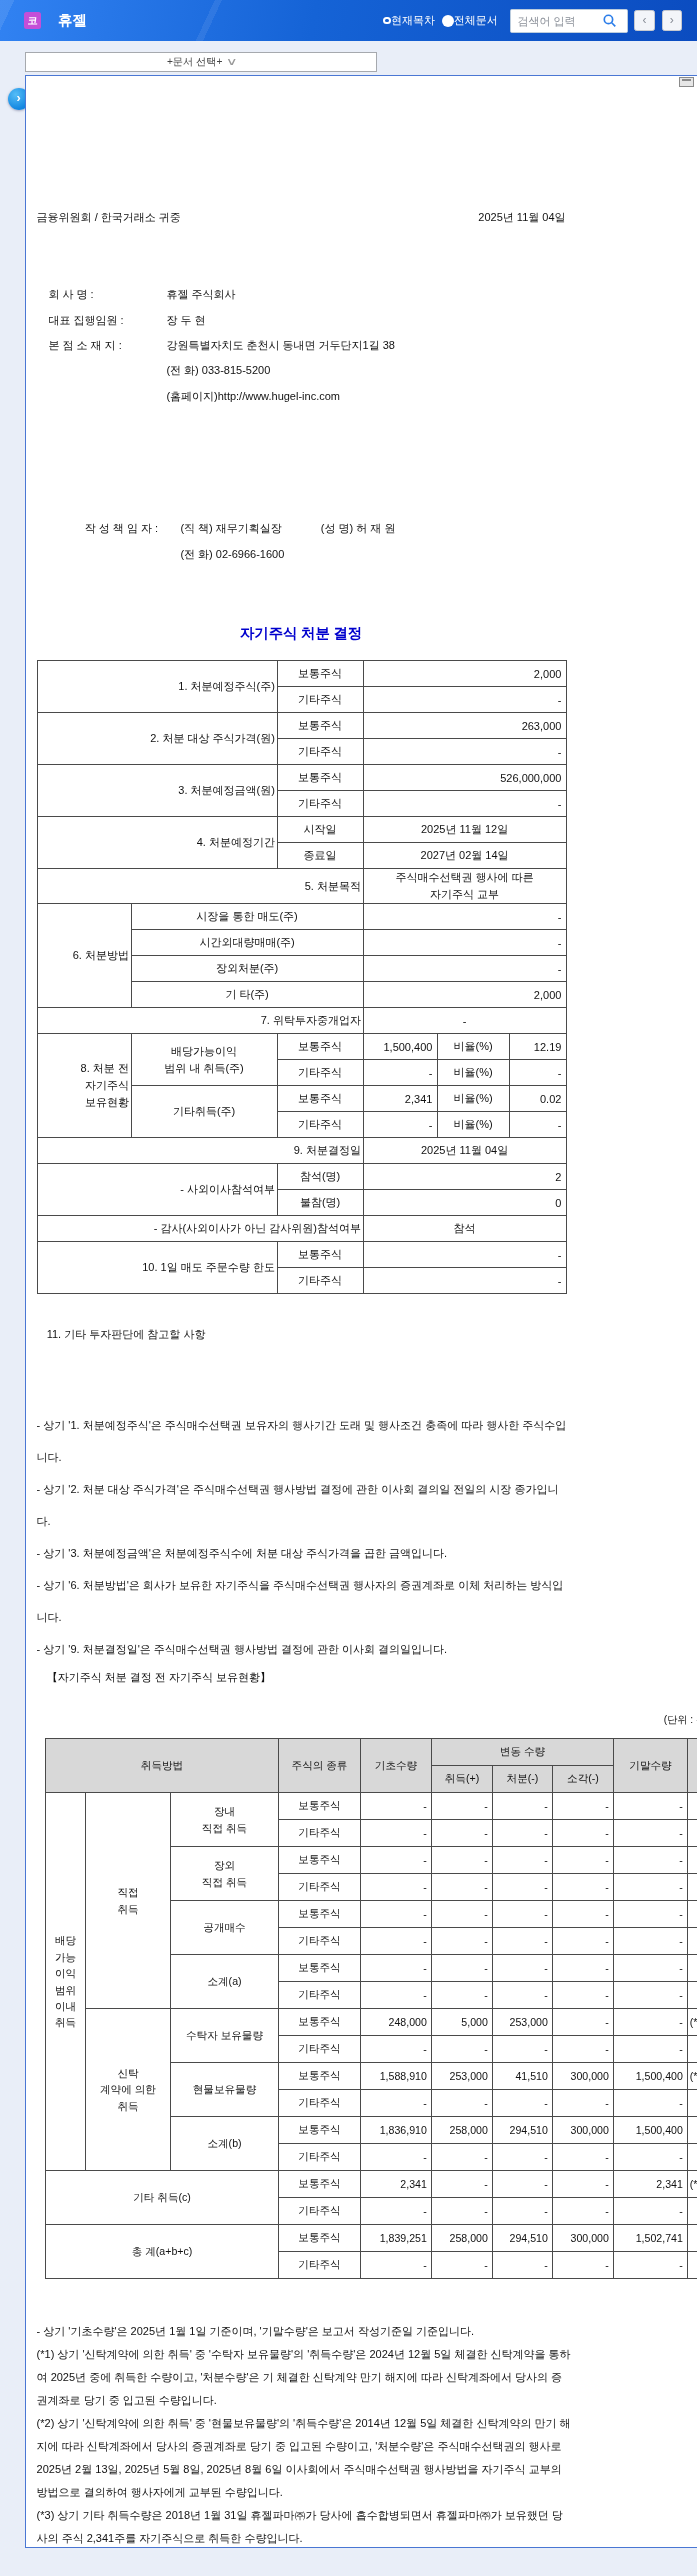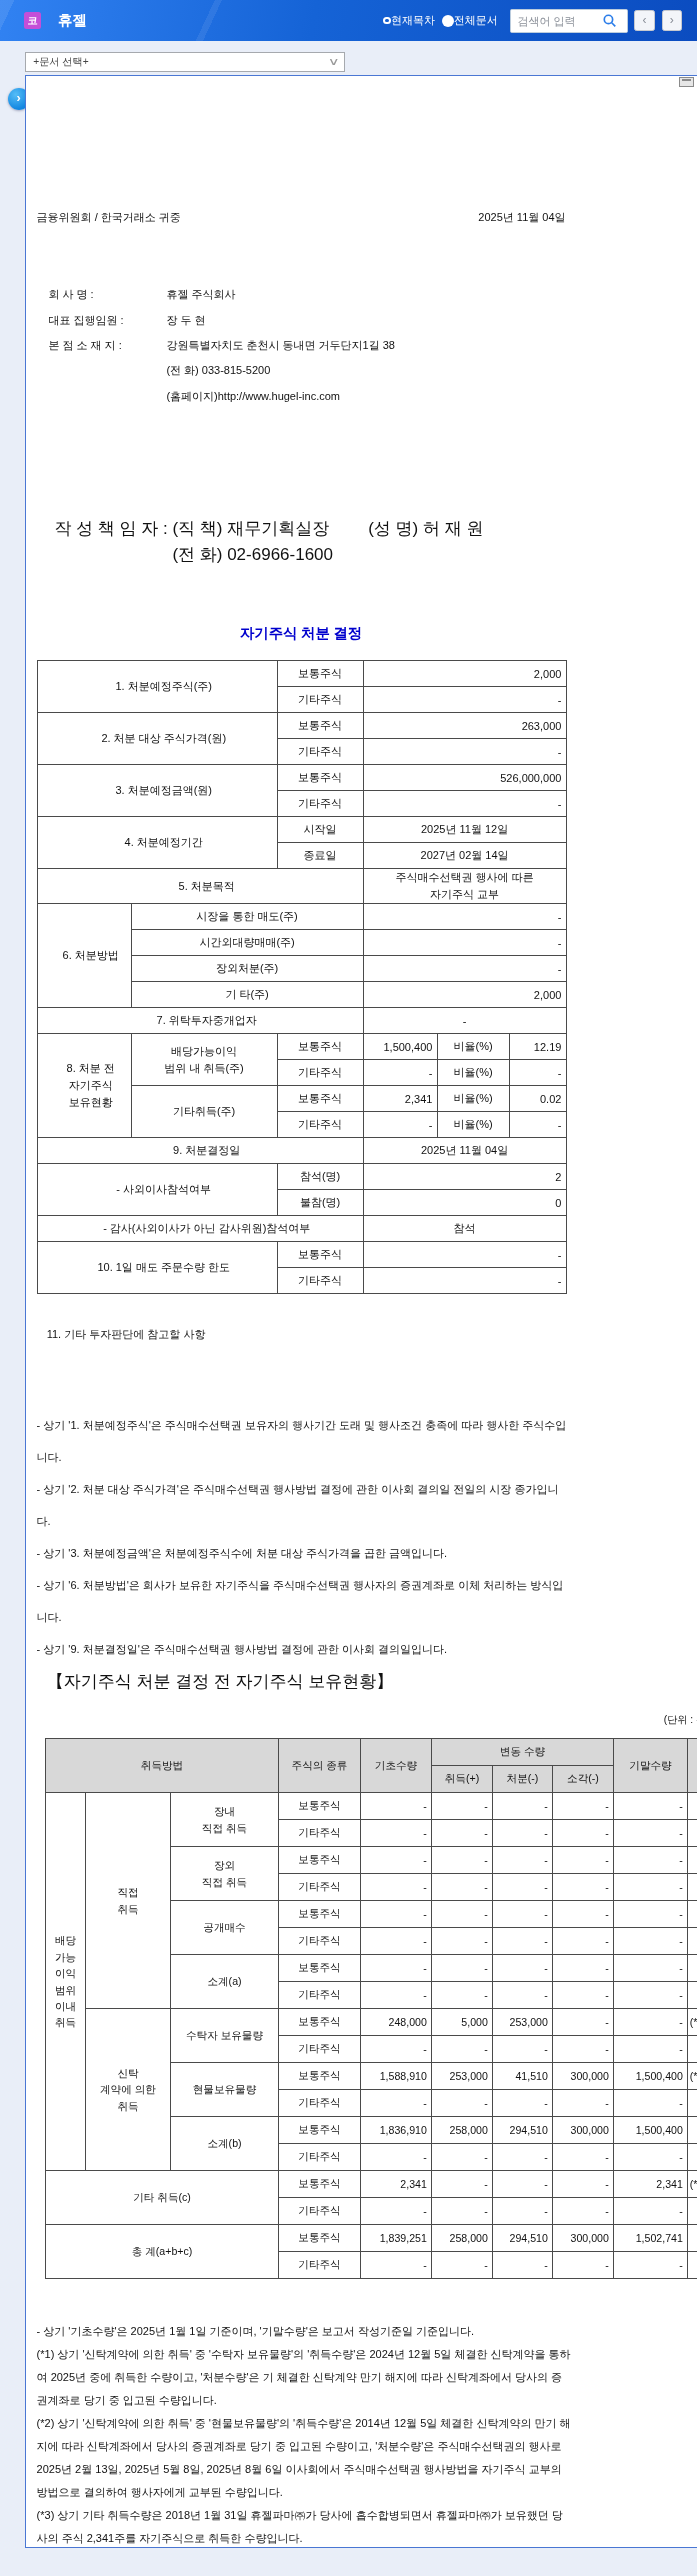--- a/index.html
+++ b/index.html
@@ -37,23 +37,23 @@
     font-family:"Liberation Sans", sans-serif;
   }
   .search-box input::placeholder { color:#8a8f98; }
   .mag { width:15.2px; height:15.2px; flex:0 0 auto; }
   .nav-btn {
     width:20.3px; height:20.3px; background:#f3f5f9; border:0.8px solid #c6c9cf; border-radius:2.5px;
     color:#8a8f98; font-size:12px; line-height:18.6px; text-align:center; cursor:pointer;
   }
   
   .doc-select {
-    position:absolute; left:25.4px; top:52px; width:320px; height:19.5px;
+    position:absolute; left:25.4px; top:52px; width:352px; height:19.5px;
     background:#fff; border:0.8px solid #a6a9ae; font-size:10.2px; color:#444;
-    display:flex; align-items:center; justify-content:space-between; padding:0 6.8px; cursor:pointer;gap:6px;
+    display:flex; align-items:center; justify-content:center; padding:0 6.8px; cursor:pointer;gap:6px;
   }
   .chev-down { color:#999; font-size:10.2px; transform:scaleX(1.6); }
   .panel-toggle {
     position:absolute; left:7.6px; top:88px; width:22px; height:22px; border-radius:50%;
     background:radial-gradient(circle at 35% 30%, #55bdf7, #1286e0 70%);
     color:#fff; font-size:12.7px; font-weight:bold; text-align:center; line-height:21px;
     box-shadow:0 0.8px 2.5px rgba(0,0,60,.35); cursor:pointer;
   }
   
   .panel {
@@ -64,44 +64,44 @@
     position:absolute; top:0.8px; right:3.4px; width:15.2px; height:10.2px;
     background:#e6e6e6; border:0.8px solid #8a8a8a; cursor:pointer;
   }
   .corner-widget::after { content:""; display:block; margin:1.7px 2.5px; height:1.7px; background:#8a8a8a; }
   .doc-title {
     position:absolute; left:10.2px; top:37px; width:508px; text-align:center;
     font-family:"Liberation Serif", serif; font-weight:bold; font-size:17px; color:#0000cd;
   }
   .addr-row { position:absolute; left:10.2px; top:134px; width:529px; display:flex; justify-content:space-between; font-size:11px; }
   .company { position:absolute; left:22px; top:206px; width:592px; font-size:11px; }
-  .writer  { position:absolute; left:28px; top:440px; width:592px; font-size:17px; }
+  .writer  { position:absolute; left:36px; top:440px; width:592px; font-size:11px;text-align:center; }
   .info-row { display:flex; height:25.4px; align-items:center; }
   .info-label { width:118px; flex:0 0 auto; }
   .info-value { }
   .info-value2 { margin-left:39px; }
   .sec1-title {
     position:absolute; left:10.2px; top:548px; width:529px; text-align:center;
     font-family:"Liberation Serif", serif; font-weight:bold; font-size:14.4px; color:#0000cd;
   }
   
   table { border-collapse:collapse; table-layout:fixed; }
   td { border:0.8px solid #4a4a4a; font-size:11px; height:26px; padding:0 1.7px; overflow:hidden; }
   .decision-table { position:absolute; left:10.2px; top:584px; width:529px; border:1.7px solid #2f2f2f; }
   .holdings-table { position:absolute; left:18.6px; top:1662px; width:702px; border:1.7px solid #2f2f2f; }
   .holdings-table td { height:27px; font-size:10.6px; }
-  .lbl { text-align:center; padding-left:15px; }
+  .lbl { text-align:right; padding-left:15px; }
   .ctr { text-align:center; }
   .num { text-align:right; padding-right:4.2px; }
   .pre { white-space:pre-line; line-height:1.55; }
   .rem { text-align:left; padding-left:1.7px; }
   .hd  { background:#d8d8d8; text-align:center; height:37px; }
   .notes-11-title { position:absolute; left:20.3px; top:1251px; font-size:11px; }
   .notes-11-body { position:absolute; left:10.2px; top:1333px; width:535px; font-size:11px; line-height:32px; }
-  .holdings-title { position:absolute; left:20.3px; top:1594px; font-size:17px; }
+  .holdings-title { position:absolute; left:20.3px; top:1594px; font-size:11px; }
   .unit-label { position:absolute; left:10.2px; top:1637px; width:673px; text-align:right; font-size:10.2px; }
   .holdings-notes { position:absolute; left:10.2px; top:2244px; width:535px; font-size:11px; line-height:23px; }
 </style>
 </head>
 <body>
 
 <div class="topbar">
   <div class="logo-badge">코</div>
   <div class="logo-text">휴젤</div>
   <div class="topbar-right">

